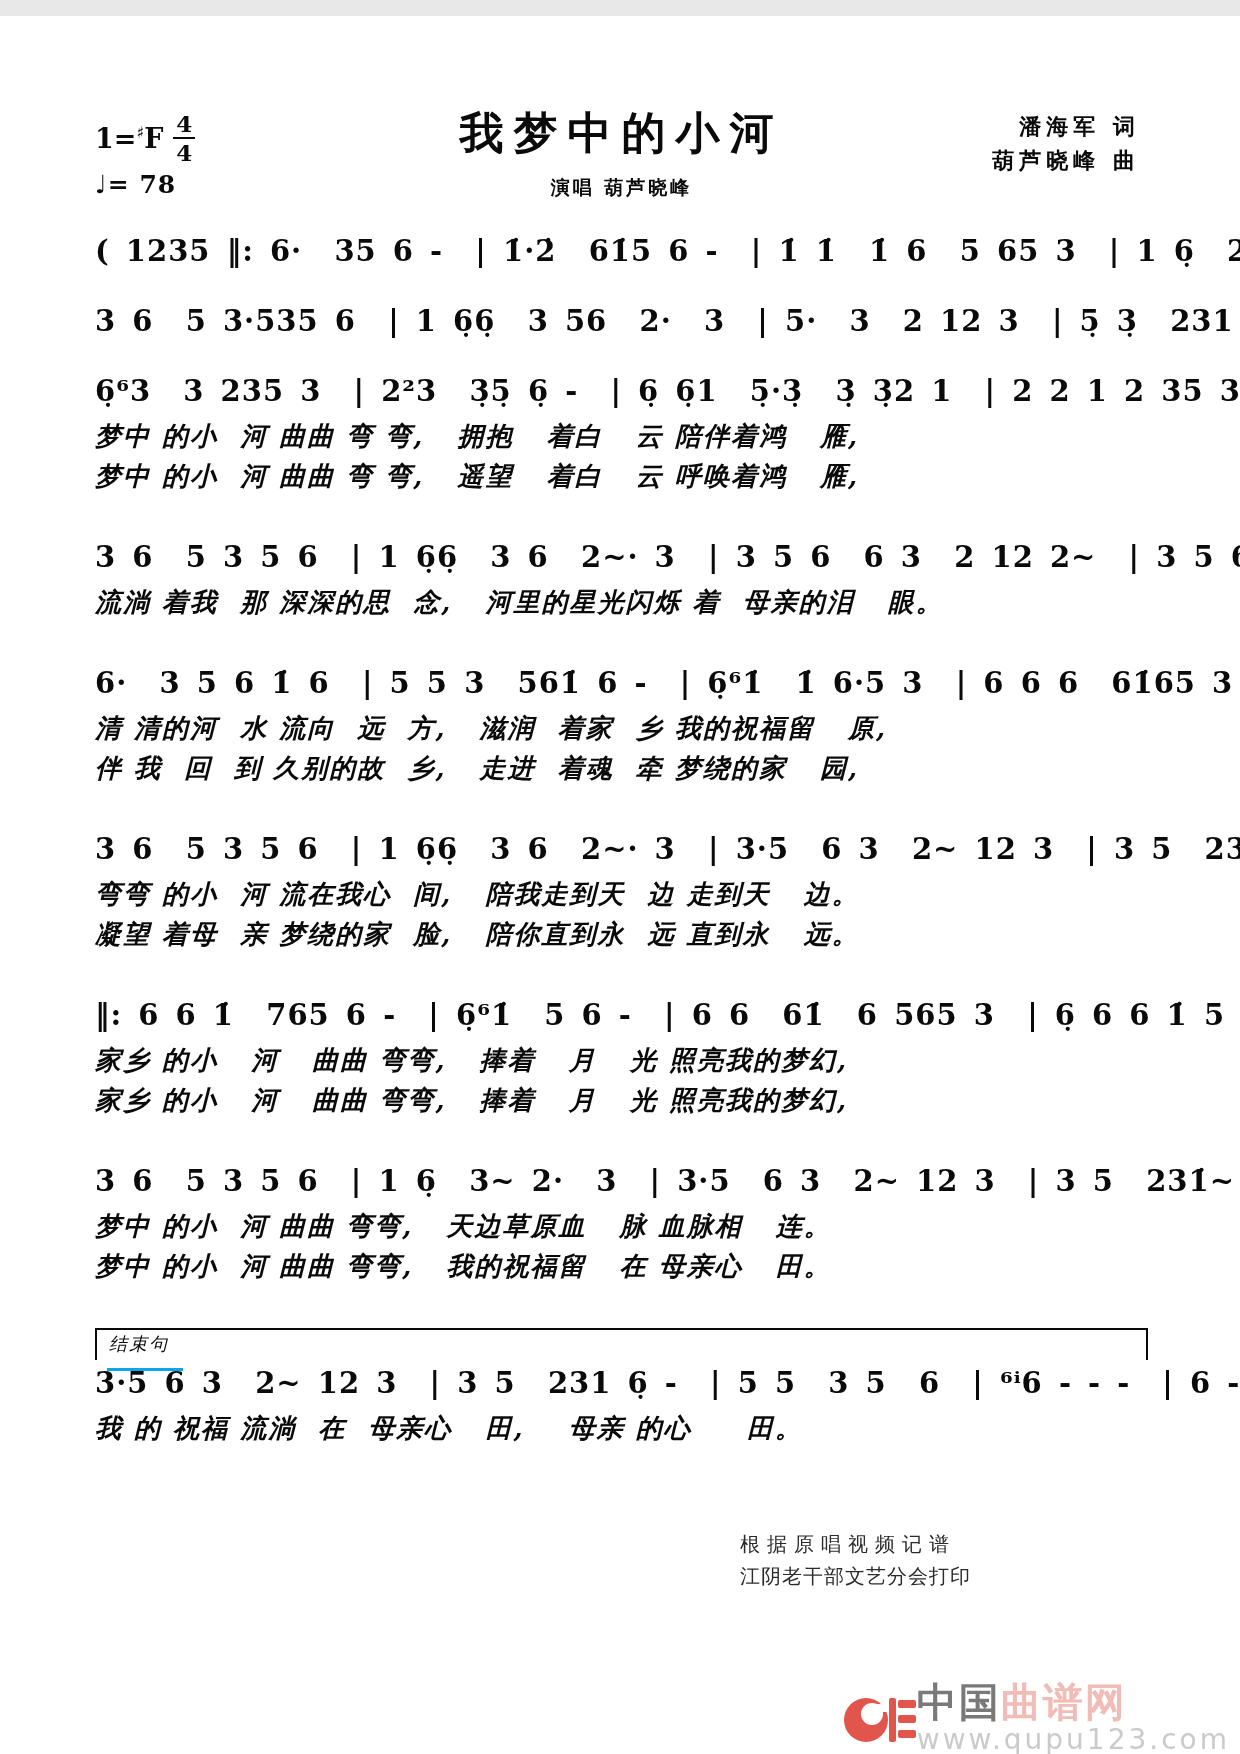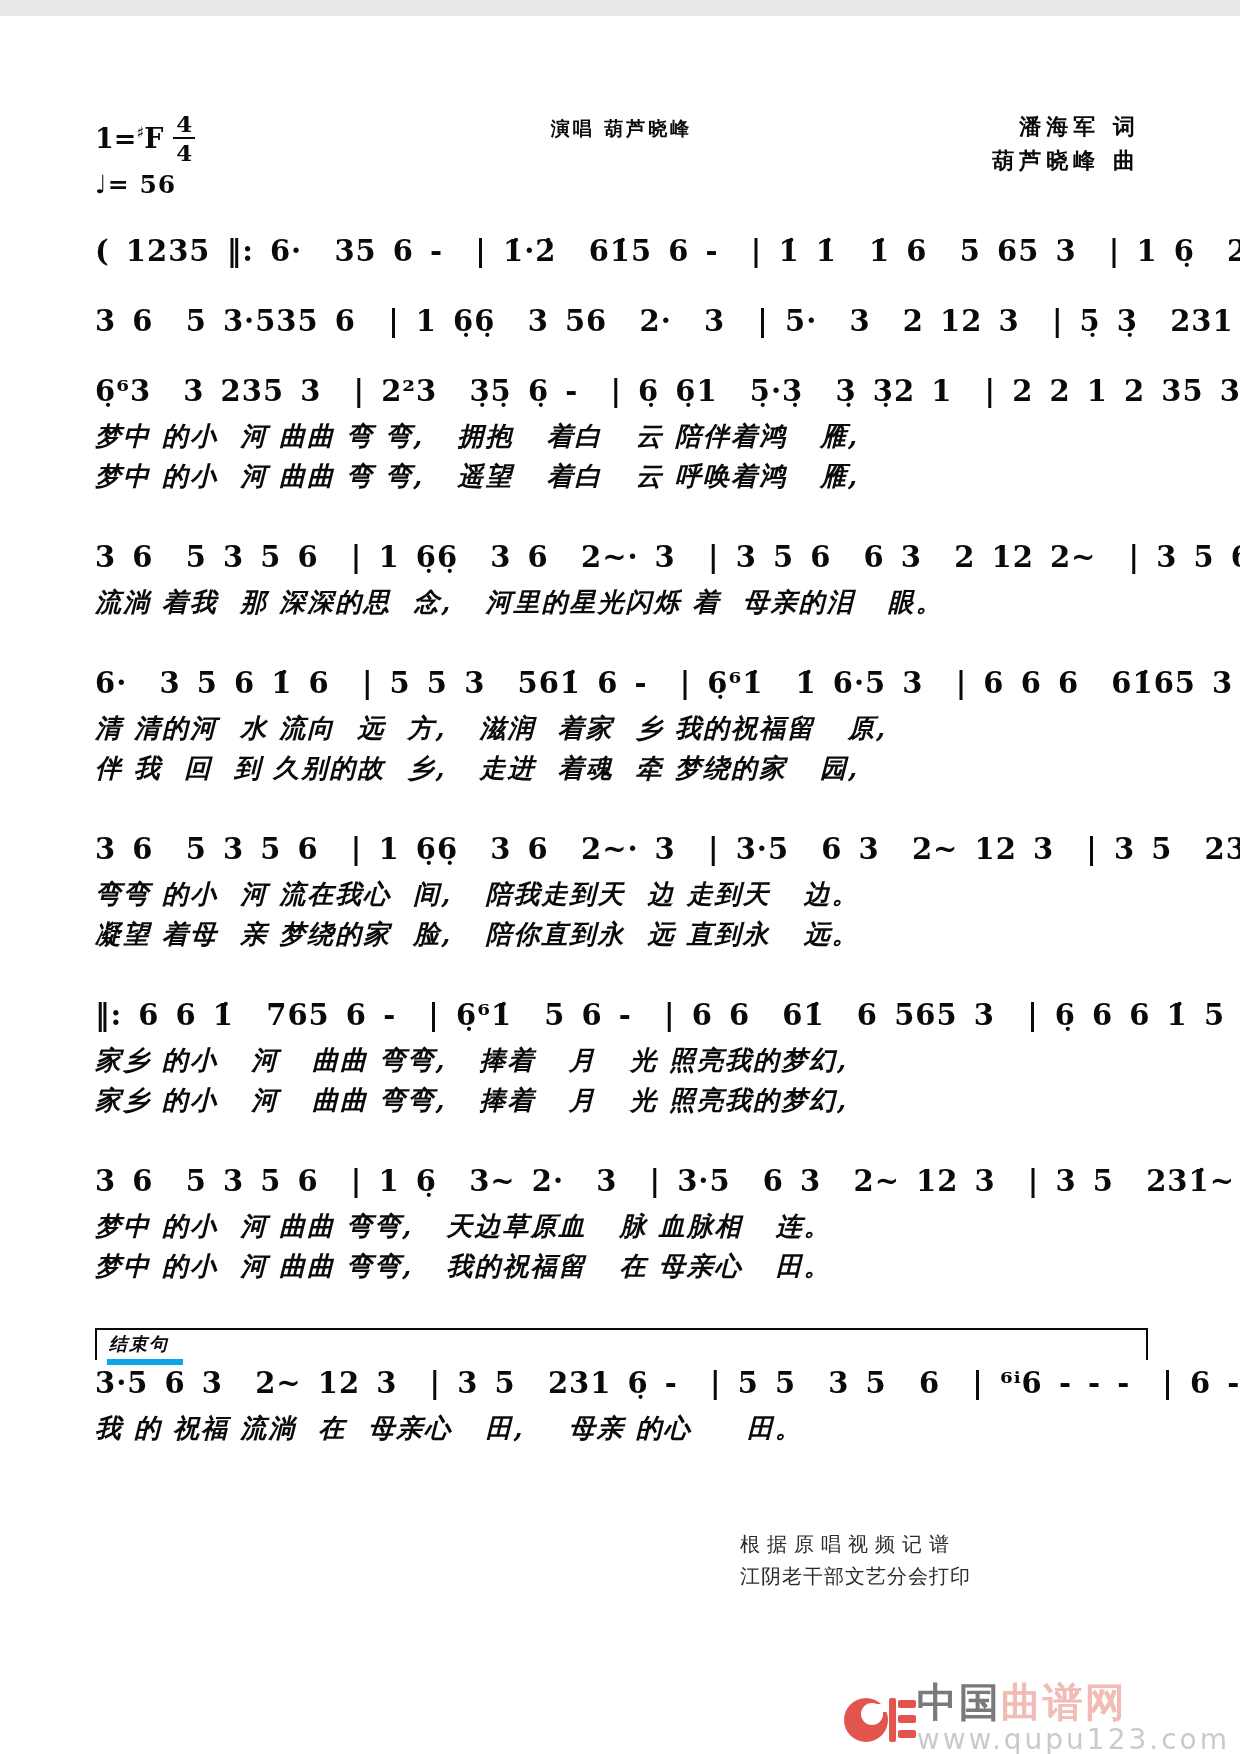--- a/index.html
+++ b/index.html
@@ -53,23 +53,23 @@
   }
 
   
   .ending{margin-top:44px;}
   .ending-frame{
     border:2px solid #0a0a0a;border-bottom:none;
     height:30px;position:relative;
   }
   .ending-label{
     position:absolute;left:10px;top:2px;
-    font-size:18px;font-style:italic;font-weight:bold;
-    border-bottom:6px solid #0ea5e9;
-    padding:0 14px 3px 2px;
+    font-size:18px;font-style:italic;font-weight:normal;
+    border-bottom:3px solid #0ea5e9;
+    padding:0 14px 12px 2px;
     letter-spacing:2px;
   }
 
   
   .footer-note{
     position:absolute;left:740px;top:1512px;
     font-size:20px;color:#2b2b2b;line-height:1.6;
   }
   .footer-note .fn1{letter-spacing:7px;}
   .footer-note .fn2{letter-spacing:1px;}
@@ -94,23 +94,24 @@
 
     <div class="header">
       <div class="key-block">
         <div class="key-line">
           <span class="key-sig"><span>1=</span><sup>♯</sup><span>F</span></span>
           <span class="time-sig">
             <span class="ts-top">4</span>
             <span class="ts-bottom">4</span>
           </span>
         </div>
-        <div class="tempo-line">♩= 56</div>
+        <div class="tempo-line">♩= 78</div>
       </div>
       <div class="title-block">
+        <div class="song-title">我梦中的小河</div>
         <div class="performer">演唱 葫芦晓峰</div>
       </div>
       <div class="credits">
         <div>潘海军 词</div>
         <div>葫芦晓峰 曲</div>
       </div>
     </div>
 
     <div class="system">
       <div class="notation">( 1235 ‖: 6·  35 6 -  | 1̇·2̇  61̇5 6 -  | 1̇ 1̇  1̇ 6  5 65 3  | 1 6̣  2365 3 -  |</div>

